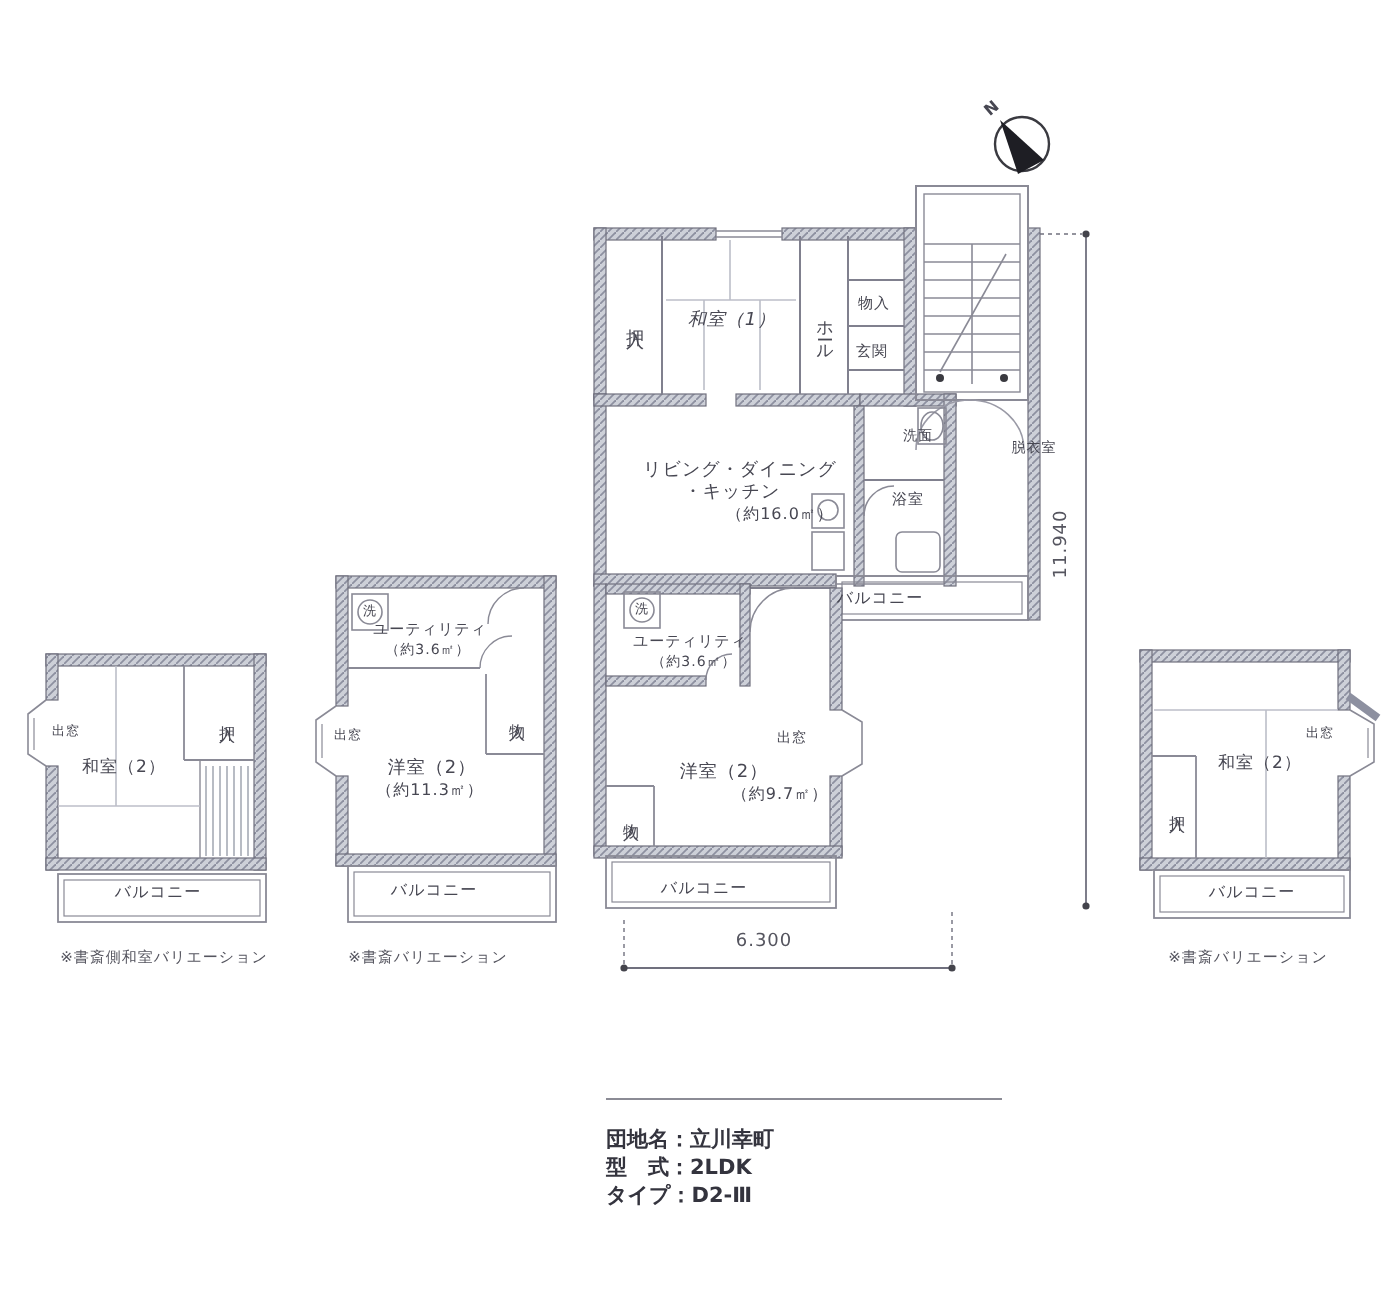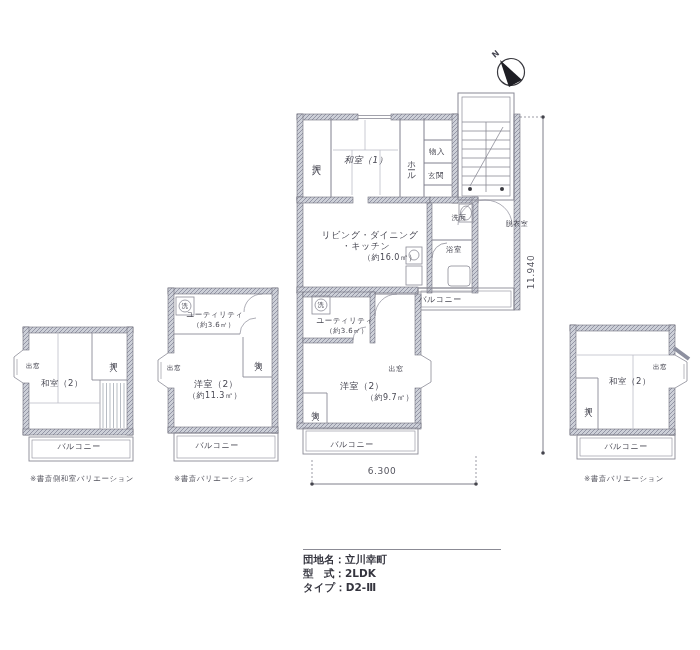--- a/index.html
+++ b/index.html
@@ -8,21 +8,21 @@
   .stage svg{position:absolute;left:0;top:0;}
   .lbl{position:absolute;transform:translate(-50%,-50%);white-space:nowrap;
        color:#474752;letter-spacing:0.5px;}
   .vlbl{position:absolute;transform:translate(-50%,-50%);white-space:nowrap;
         color:#474752;writing-mode:vertical-rl;text-orientation:upright;letter-spacing:1px;}
   .rot90{transform:translate(-50%,-50%) rotate(-90deg);}
   .rotN{transform:translate(-50%,-50%) rotate(-40deg);font-weight:bold;}
   .notes{position:absolute;left:302px;top:494px;font-size:7.5px;line-height:10.4px;
          color:#5c5c66;letter-spacing:0.3px;}
   .info{position:absolute;left:303px;top:549px;width:198px;border-top:1px solid #8b8b95;
-        padding-top:3px;font-size:10.5px;font-weight:bold;color:#34343e;line-height:13.8px;}
+        padding-top:14px;font-size:10.5px;font-weight:bold;color:#34343e;line-height:13.8px;}
   .info-row span{display:inline;}
 </style>
 </head>
 <body>
 
 <div class="stage">
 
 <svg width="700" height="650" viewBox="0 0 700 650">
   <defs>
     <pattern id="wallpat" patternUnits="userSpaceOnUse" width="4" height="4">

